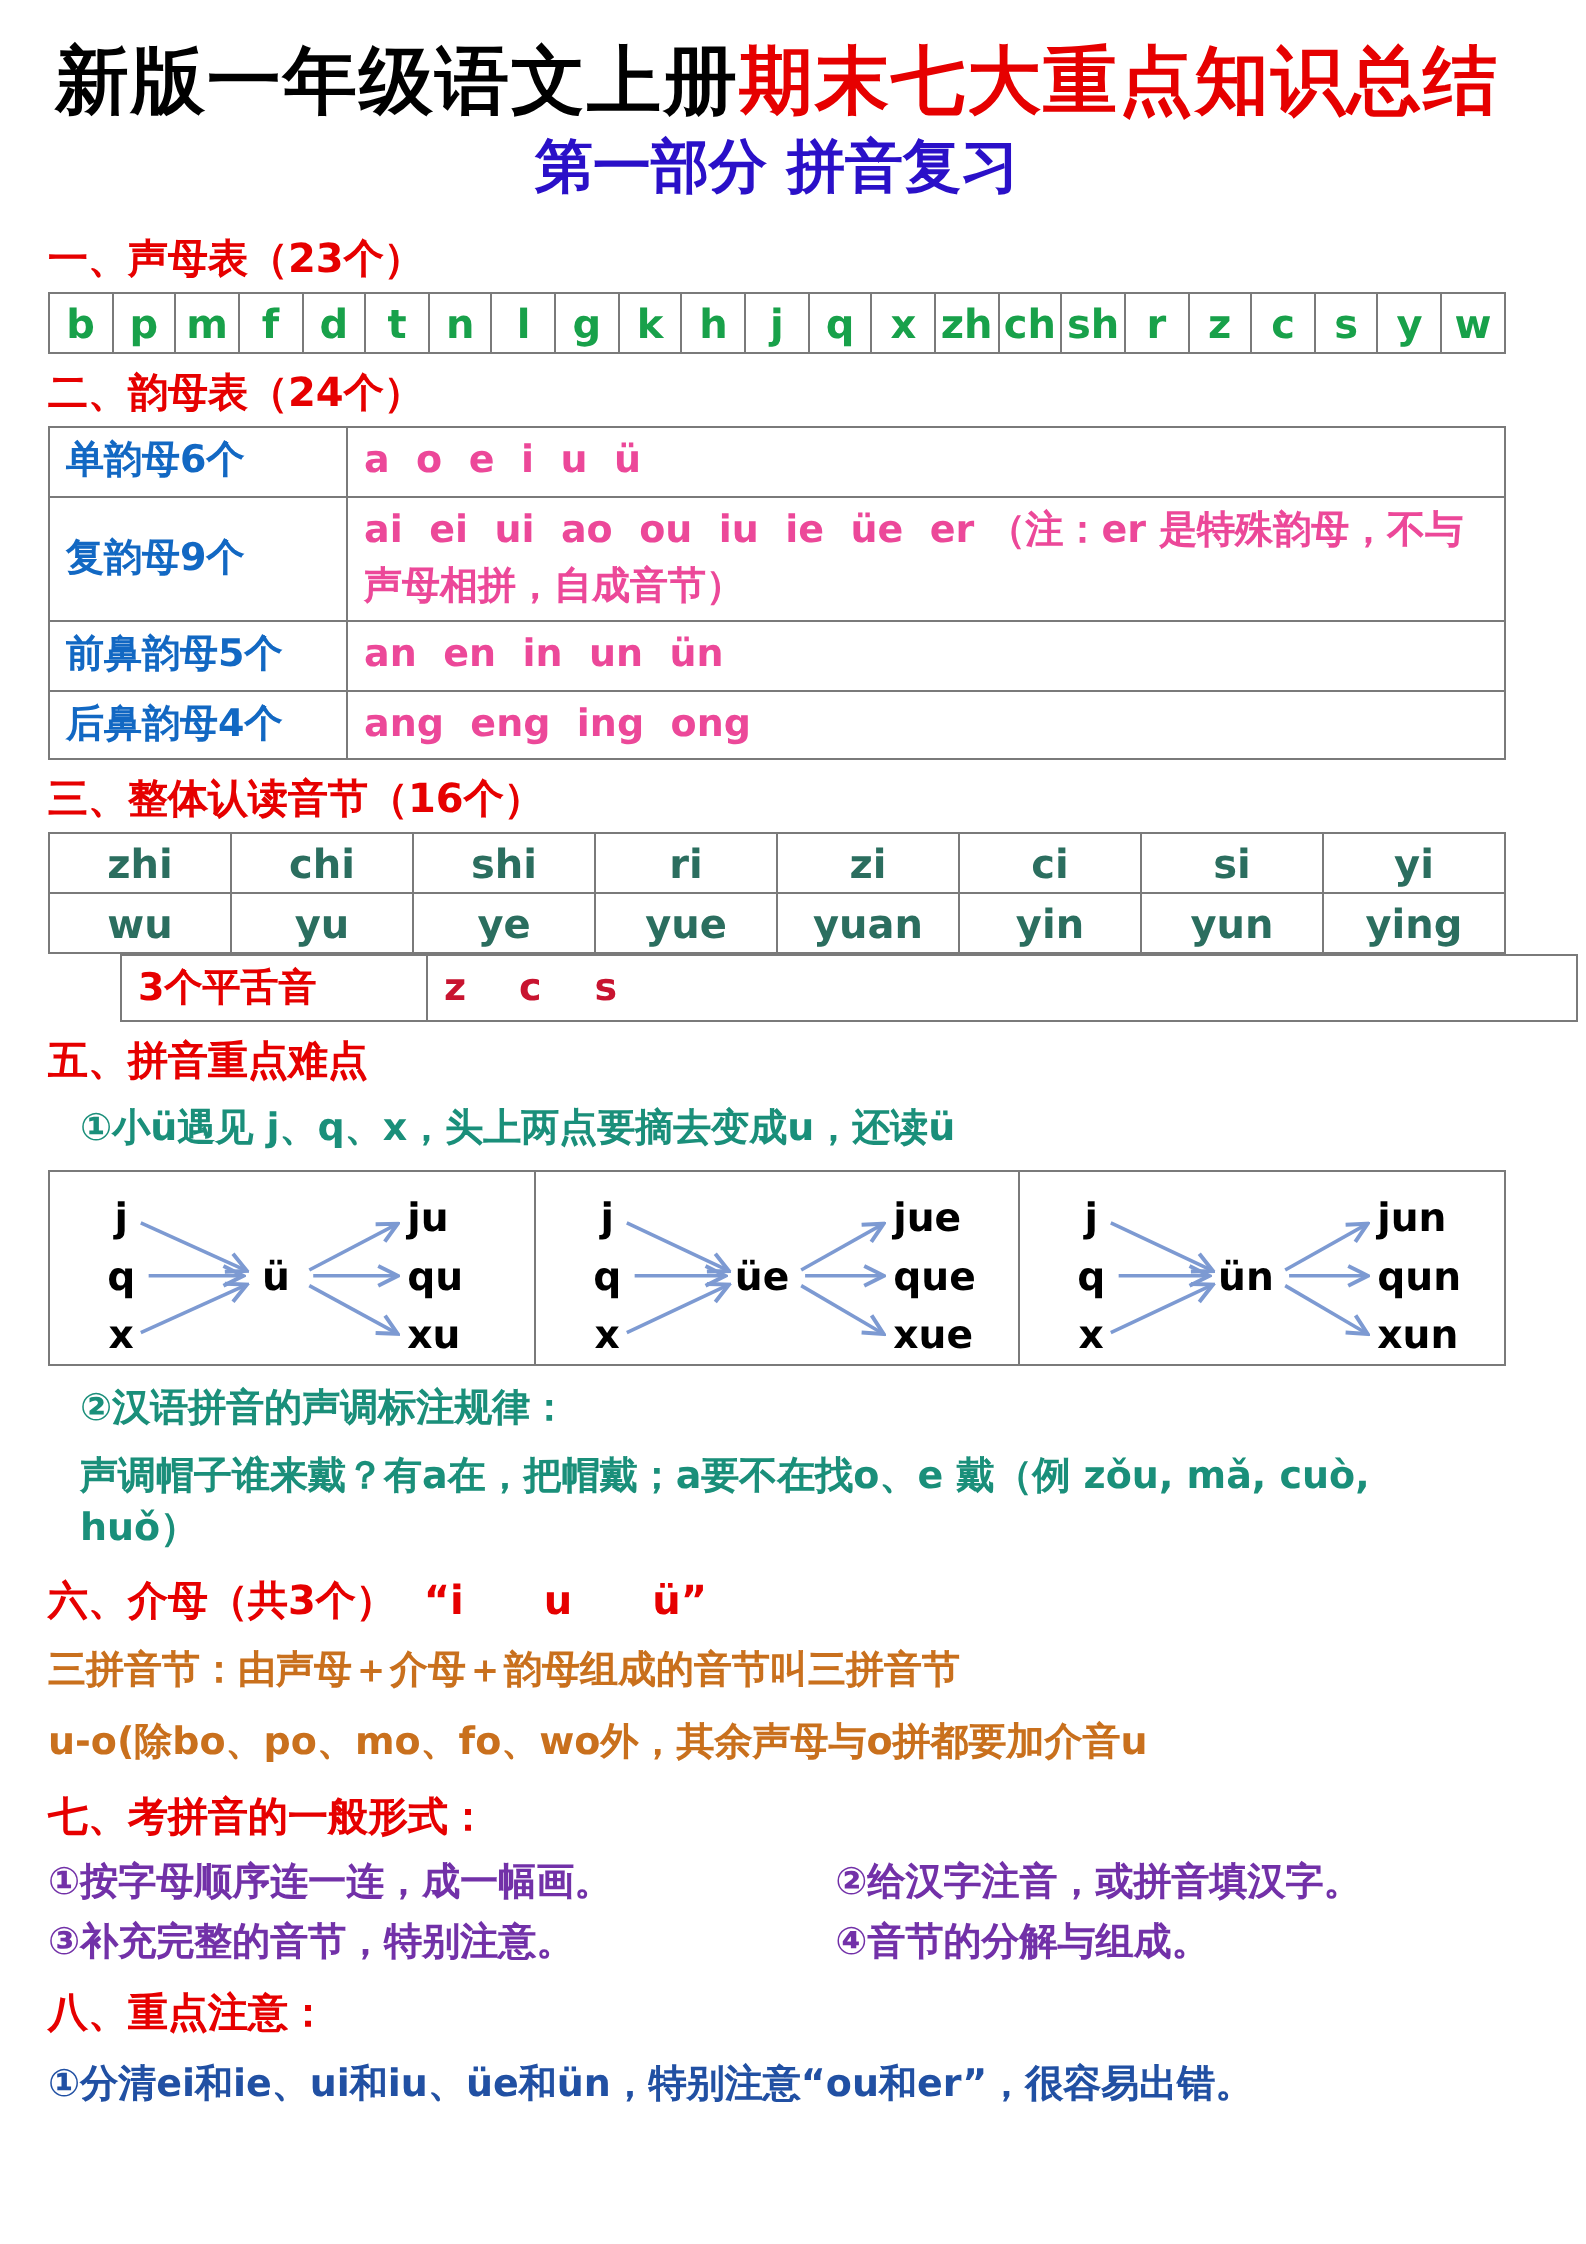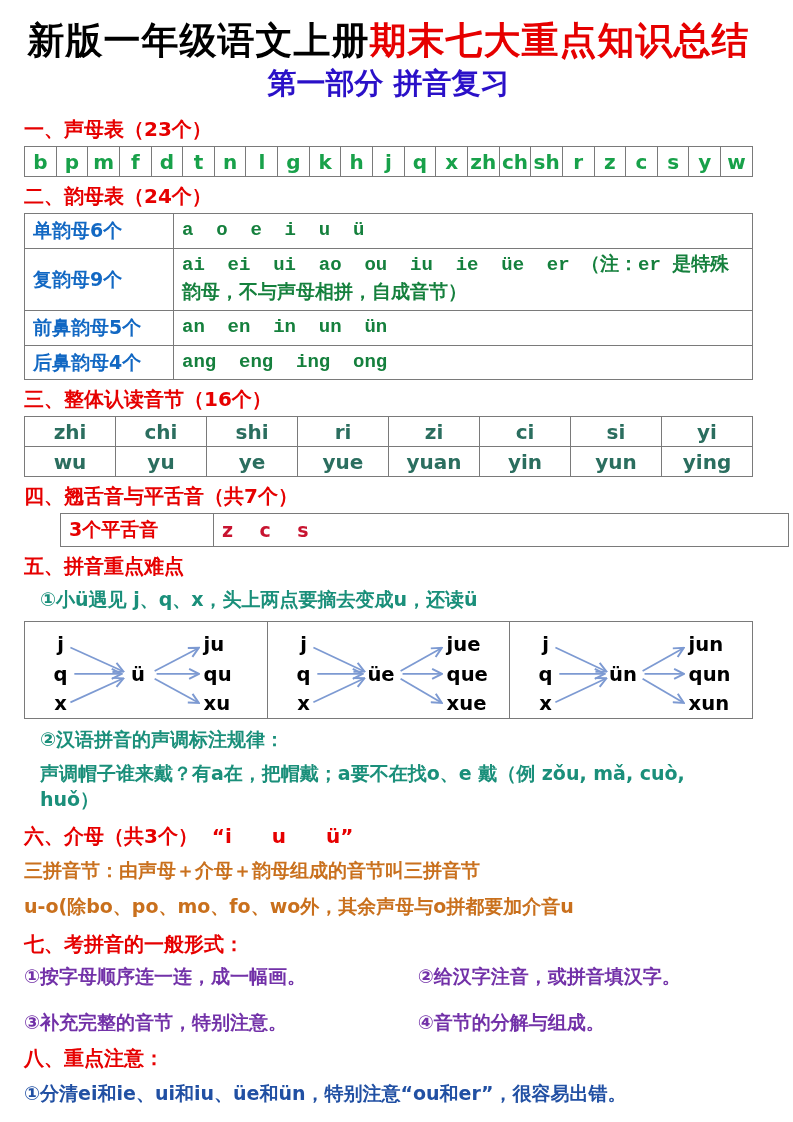--- a/index.html
+++ b/index.html
@@ -18,34 +18,34 @@
   .sec-h { font-size:20px; color:#e60000; margin:6px 0 3px 0; white-space:pre-wrap; }
 
   table { border-collapse:collapse; width:100%; table-layout:fixed; }
   td { border:1px solid #7a7a7a; }
 
   .initials td { text-align:center; color:#18a14a; font-size:20px; height:29px; padding:0; overflow:hidden; }
 
   .vowels { table-layout:auto; }
   .vowels td { font-size:19px; padding:3px 8px; line-height:1.45; }
   .vowels .lbl { width:132px; color:#1268c3; white-space:nowrap; }
-  .vowels .val { color:#15803d; white-space:pre-wrap;font-family:Liberation Mono, monospace; }
+  .vowels .val { color:#ec4899; white-space:pre-wrap; }
 
   .syll td { text-align:center; color:#2b6e5f; font-size:20px; height:29px; padding:0; }
 
   .tongue { table-layout:auto;margin-left:36px; }
   .tongue td { font-size:19px; padding:3px 8px; height:24px; }
   .tongue .lbl { width:136px; color:#e60000; white-space:nowrap; }
   .tongue .val { color:#c81430; white-space:pre-wrap; }
 
   .teal   { color:#1a8f7a; font-size:19px; margin:4px 16px; white-space:pre-wrap; }
   .orange { color:#c9701d; font-size:19px; margin:5px 0; }
   .blue-item { color:#2150a3; font-size:19px; margin:6px 0; }
 
-  .purple-grid { display:grid; grid-template-columns:54% 46%; row-gap:20px;
+  .purple-grid { display:grid; grid-template-columns:54% 46%; row-gap:4px;
                  color:#7231a8; font-size:19px; margin:3px 0; }
 
   .diagram { display:flex; border:1px solid #7a7a7a; margin:4px 0; }
   .panel { flex:1; border-right:1px solid #7a7a7a; }
   .panel:last-child { border-right:none; }
   .panel svg { display:block; width:100%; height:96px; }
   .panel text { font-family:"DejaVu Sans",sans-serif; font-weight:bold; font-size:20px; fill:#000; }
 </style>
 </head>
 <body>
@@ -129,21 +129,20 @@
           <td>ye</td>
           <td>yue</td>
           <td>yuan</td>
           <td>yin</td>
           <td>yun</td>
           <td>ying</td>
         </tr>
     </tbody>
   </table>
 
-  <div class="sec-h">四、翘舌音与平舌音（共7个）</div>
   <table class="tongue">
     <tbody>
         <tr>
         <td class="lbl">3个平舌音</td>
         <td class="val">z    c    s</td>
       </tr>
       </tbody>
   </table>
 
   <div class="sec-h">五、拼音重点难点</div>

